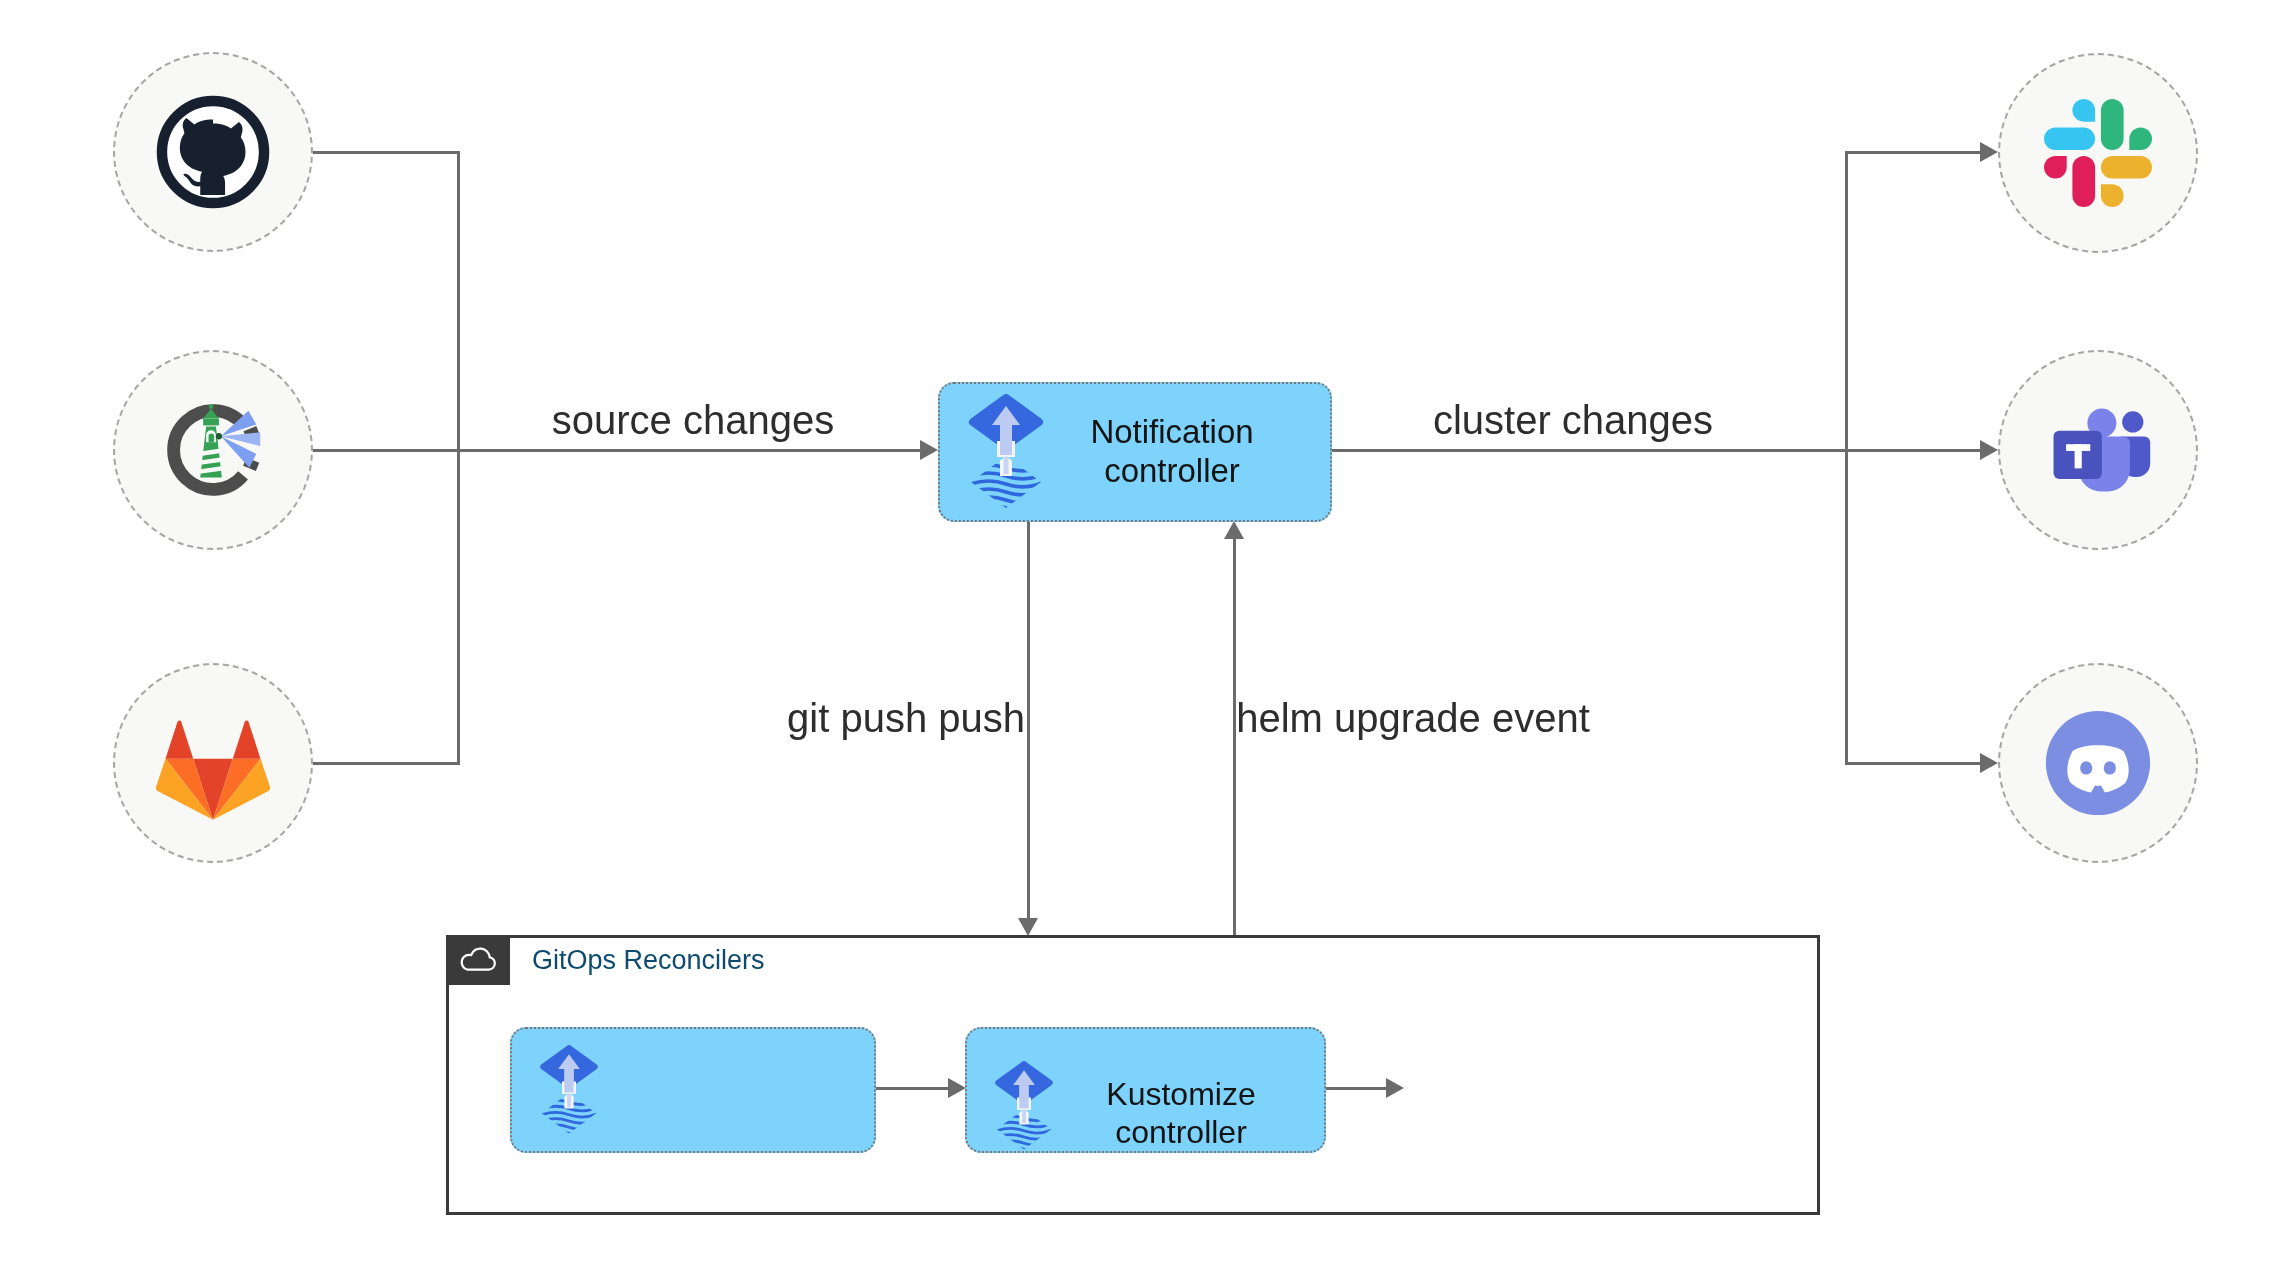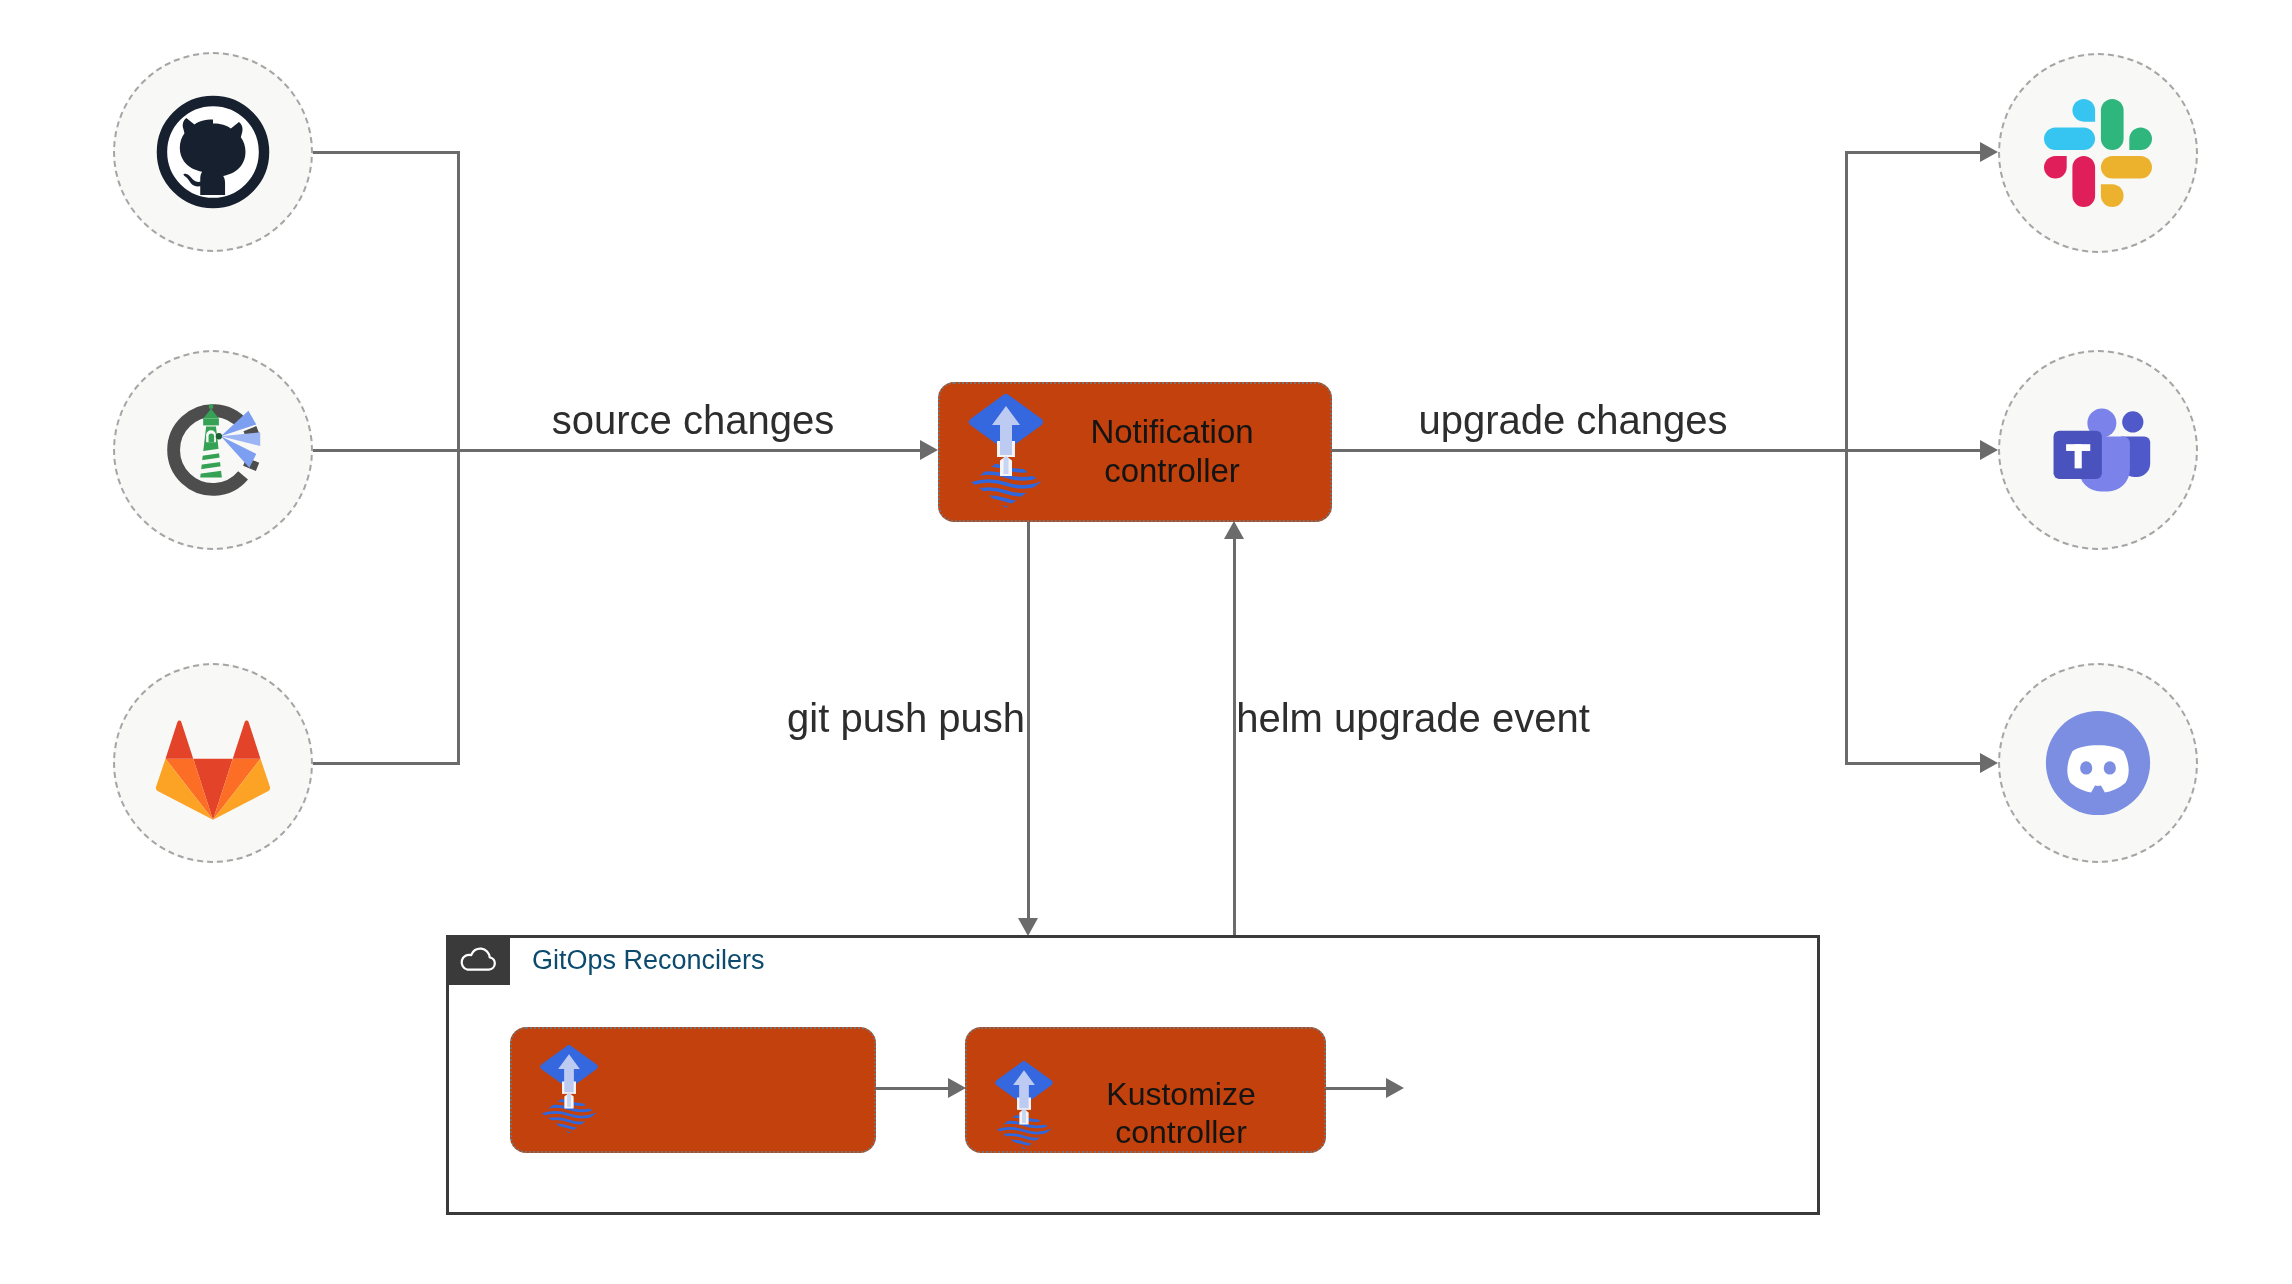--- a/index.html
+++ b/index.html
@@ -14,21 +14,21 @@
   .arr-r{border-top:10px solid transparent;border-bottom:10px solid transparent;border-left:18px solid #6b6b6b;}
   .arr-d{border-left:10px solid transparent;border-right:10px solid transparent;border-top:18px solid #6b6b6b;}
   .arr-u{border-left:10px solid transparent;border-right:10px solid transparent;border-bottom:18px solid #6b6b6b;}
 
   
   .circle-node{position:absolute;width:200px;height:200px;border-radius:50%;
     background:#f8f8f6;border:2px dashed #a5a5a5;box-sizing:border-box;
     display:flex;align-items:center;justify-content:center;}
 
   
-  .ctrl-box{position:absolute;background:#c2410c;border:2px dotted #757575;border-radius:16px;
+  .ctrl-box{position:absolute;background:#7dd3fc;border:2px dotted #757575;border-radius:16px;
     box-sizing:border-box;display:flex;align-items:center;padding:0 26px;gap:26px;}
   .ctrl-box .node-label{flex:1;text-align:center;font-size:32px;line-height:1.17;color:#141414;}
   .node-label{max-width:200px;}
 
   
   .edge-label{position:absolute;transform:translateX(-50%);font-size:40px;color:#2d2d2d;white-space:nowrap;}
 
   
   .group-box{position:absolute;left:446px;top:935px;width:1374px;height:280px;
     border:3px solid #3a3a3a;background:#ffffff;box-sizing:border-box;}
@@ -84,21 +84,21 @@
   <div class="line h" style="left:1845px;top:762px;width:136px;"></div>
   <div class="arr arr-r" style="left:1980px;top:753px;"></div>
 
   <div class="line v" style="left:1027px;top:522px;height:398px;"></div>
   <div class="arr arr-d" style="left:1018px;top:918px;"></div>
 
   <div class="line v" style="left:1233px;top:538px;height:399px;"></div>
   <div class="arr arr-u" style="left:1224px;top:521px;"></div>
 
   <div class="edge-label" style="left:693px;top:398px;">source changes</div>
-  <div class="edge-label" style="left:1573px;top:398px;">upgrade changes</div>
+  <div class="edge-label" style="left:1573px;top:398px;">cluster changes</div>
   <div class="edge-label" style="left:906px;top:696px;">git push push</div>
   <div class="edge-label" style="left:1413px;top:696px;">helm upgrade event</div>
 
   <div class="circle-node" style="left:113px;top:52px;">
     <svg width="116" height="116" viewBox="0 0 100 100">
       <circle cx="50" cy="50" r="44" fill="#ffffff" stroke="#16202e" stroke-width="9"></circle>
       <path fill="#16202e" d="M50 22c-7.5 0-12 1.6-16 4.2l-7-5.6c-2.6 1.9-3.7 5.4-2.7 9l1.1 4.2c-2.6 3.6-4 7.8-4 12.4 0 12 8.6 18.9 19.2 20.9-1 1.5-1.6 3.6-1.6 6v2.6c-2.7.4-4.6-.3-6.3-2-1.9-1.9-3.4-4.4-6.3-4.9-1.9-.3-2.6 1-.6 2 2.5 1.3 3.6 3.9 5 6 1.6 2.3 4.6 3.3 8.2 2.8v7.4h21.4V76.6c0-2.4-.6-4.5-1.6-6C69.4 68.6 78 61.7 78 49.7c0-4.6-1.4-8.8-4-12.4l1.1-4.2c1-3.6-.1-7.1-2.7-9l-7 5.6c-4-2.6-8.5-4.2-15.4-4.2z"></path>
     </svg>
   </div>
 

